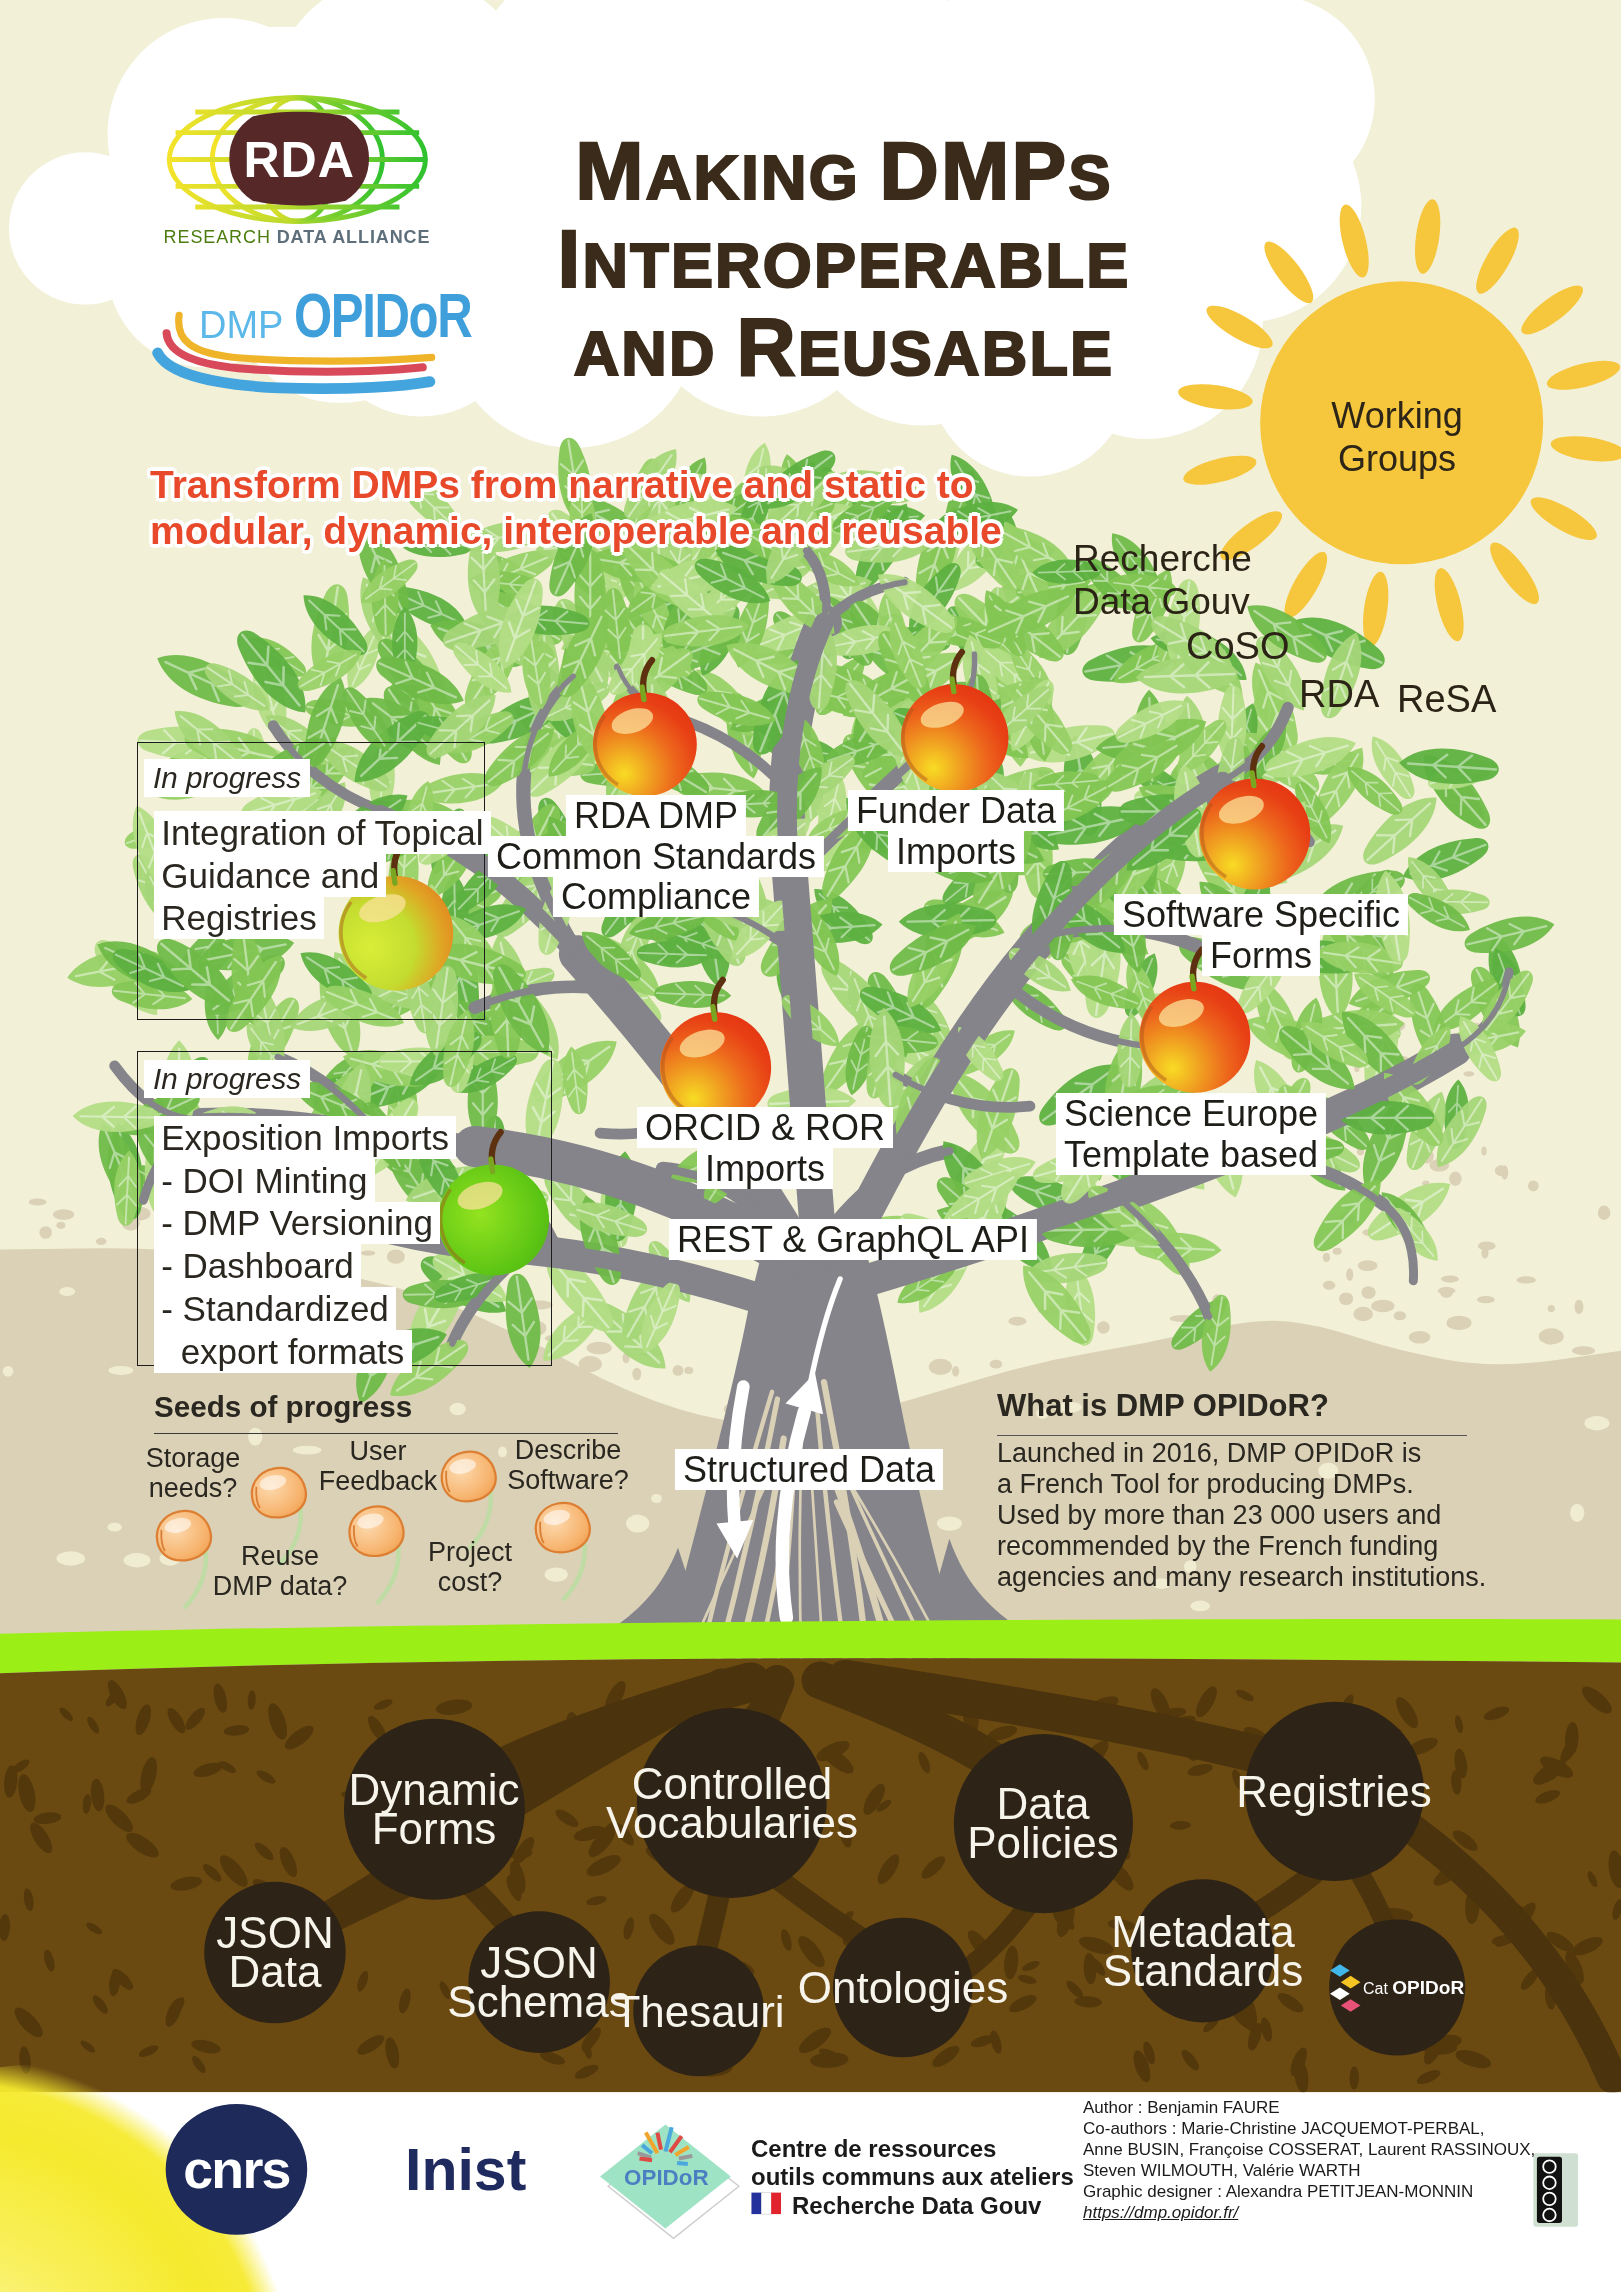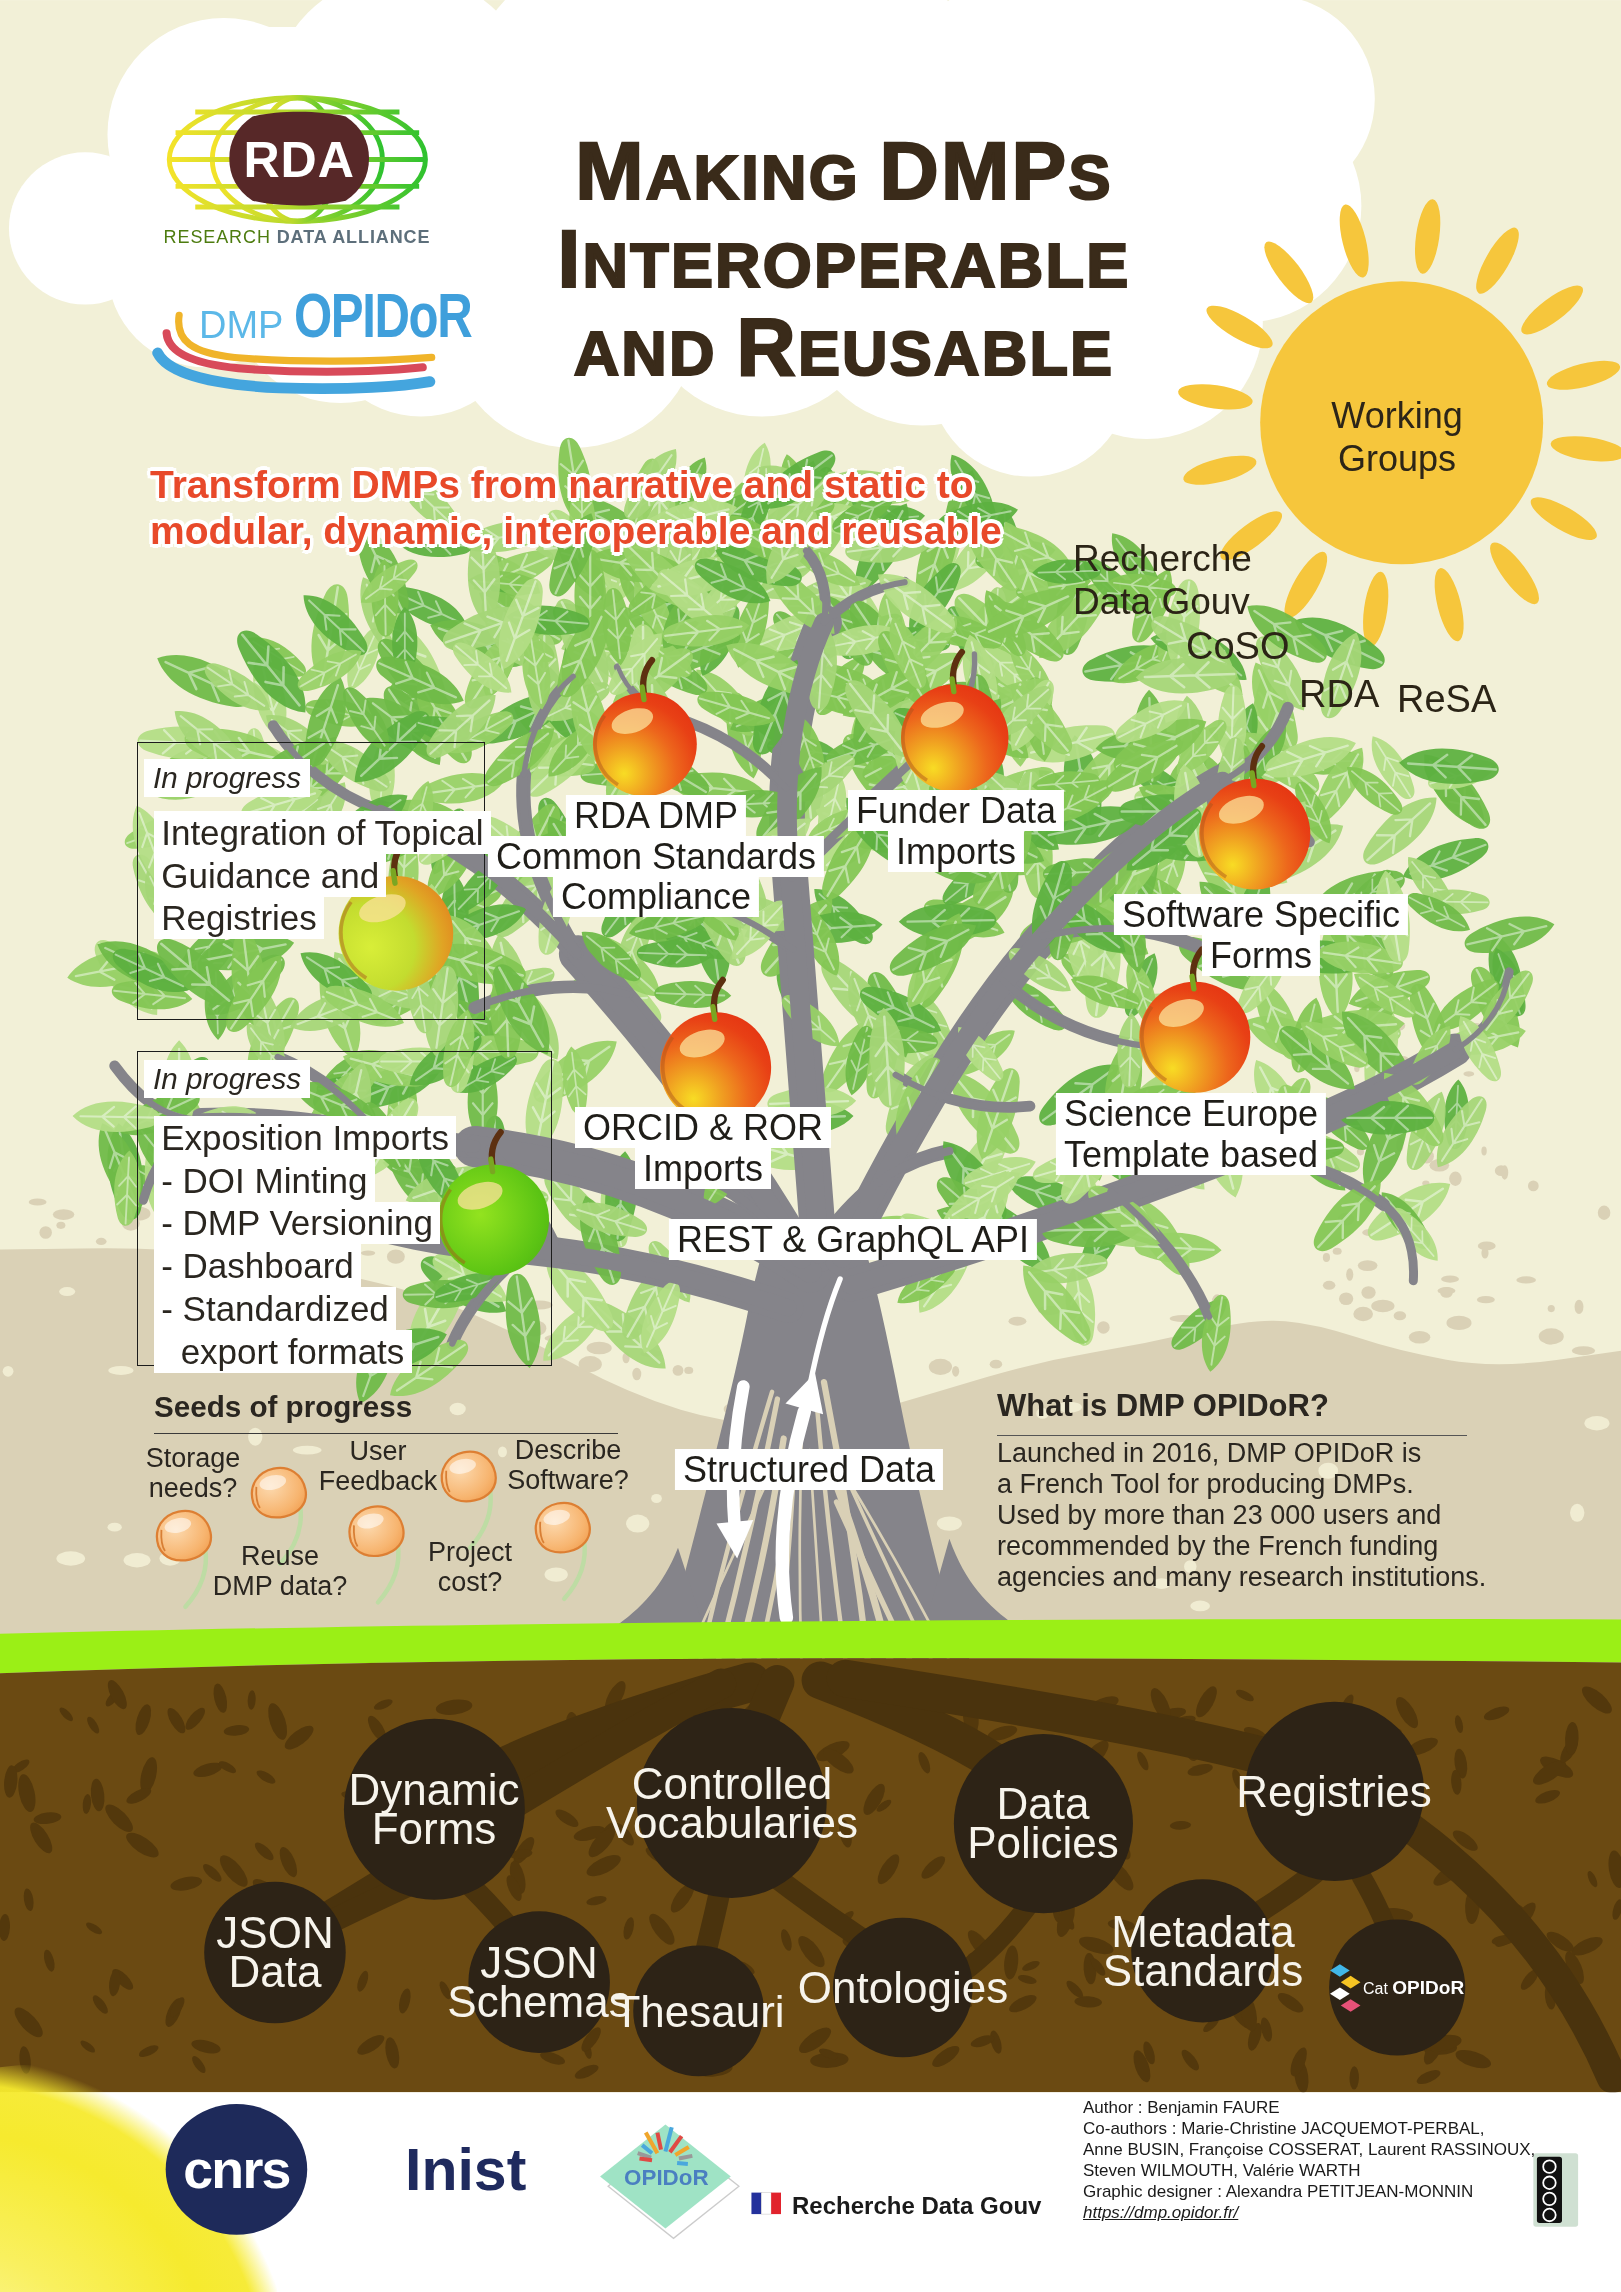--- a/index.html
+++ b/index.html
@@ -1461,21 +1461,21 @@
       <span>Imports</span>
     </div>
 <div class="abs ctr wb lab" style="left:1261px;top:894px;">
       <span>Software Specific</span>
       <span>Forms</span>
     </div>
 <div class="abs ctr wb lab" style="left:1191px;top:1093px;">
       <span>Science Europe</span>
       <span>Template based</span>
     </div>
-<div class="abs ctr wb lab" style="left:703px;top:1107px;">
+<div class="abs ctr wb lab" style="left:765px;top:1107px;">
       <span>ORCID &amp; ROR</span>
       <span>Imports</span>
     </div>
 <div class="abs ctr wb lab" style="left:853px;top:1219px;font-size:36px;">
       <span>REST &amp; GraphQL API</span>
     </div>
 <div class="abs ctr wb lab" style="left:809px;top:1449px;">
       <span>Structured Data</span>
     </div>
 
@@ -1503,15 +1503,16 @@
 <div class="abs circtext" style="left:1334px;top:1791px;">Registries</div>
 <div class="abs circtext" style="left:275px;top:1952px;">JSON<br>Data</div>
 <div class="abs circtext" style="left:539px;top:1982px;">JSON<br>Schemas</div>
 <div class="abs circtext" style="left:699px;top:2011px;">Thesauri</div>
 <div class="abs circtext" style="left:903px;top:1987px;">Ontologies</div>
 <div class="abs circtext" style="left:1203px;top:1951px;">Metadata<br>Standards</div>
 
 <div class="abs" style="left:1363px;top:1977px;font-size:16px;color:#fff;">Cat <b style="font-size:19px;">OPIDoR</b></div>
 
 <div class="abs" style="left:405px;top:2136px;font-size:59px;font-weight:bold;color:#1f2a5e;">Inist</div>
+<div class="abs" style="left:751px;top:2135px;font-size:24px;line-height:28px;font-weight:bold;color:#1a1a1a;">Centre de ressources<br>outils communs aux ateliers</div>
 <div class="abs" style="left:792px;top:2192px;font-size:24px;font-weight:bold;color:#1a1a1a;">Recherche Data Gouv</div>
 <div class="abs" style="left:1083px;top:2097px;font-size:17px;line-height:21px;color:#1a1a1a;white-space:nowrap;">Author : Benjamin FAURE<br>Co-authors : Marie-Christine JACQUEMOT-PERBAL,<br>Anne BUSIN, Françoise COSSERAT, Laurent RASSINOUX,<br>Steven WILMOUTH, Valérie WARTH<br>Graphic designer : Alexandra PETITJEAN-MONNIN<br><span style="font-style:italic;text-decoration:underline;">https://dmp.opidor.fr/</span></div>
 </div>
 
 </body></html>

